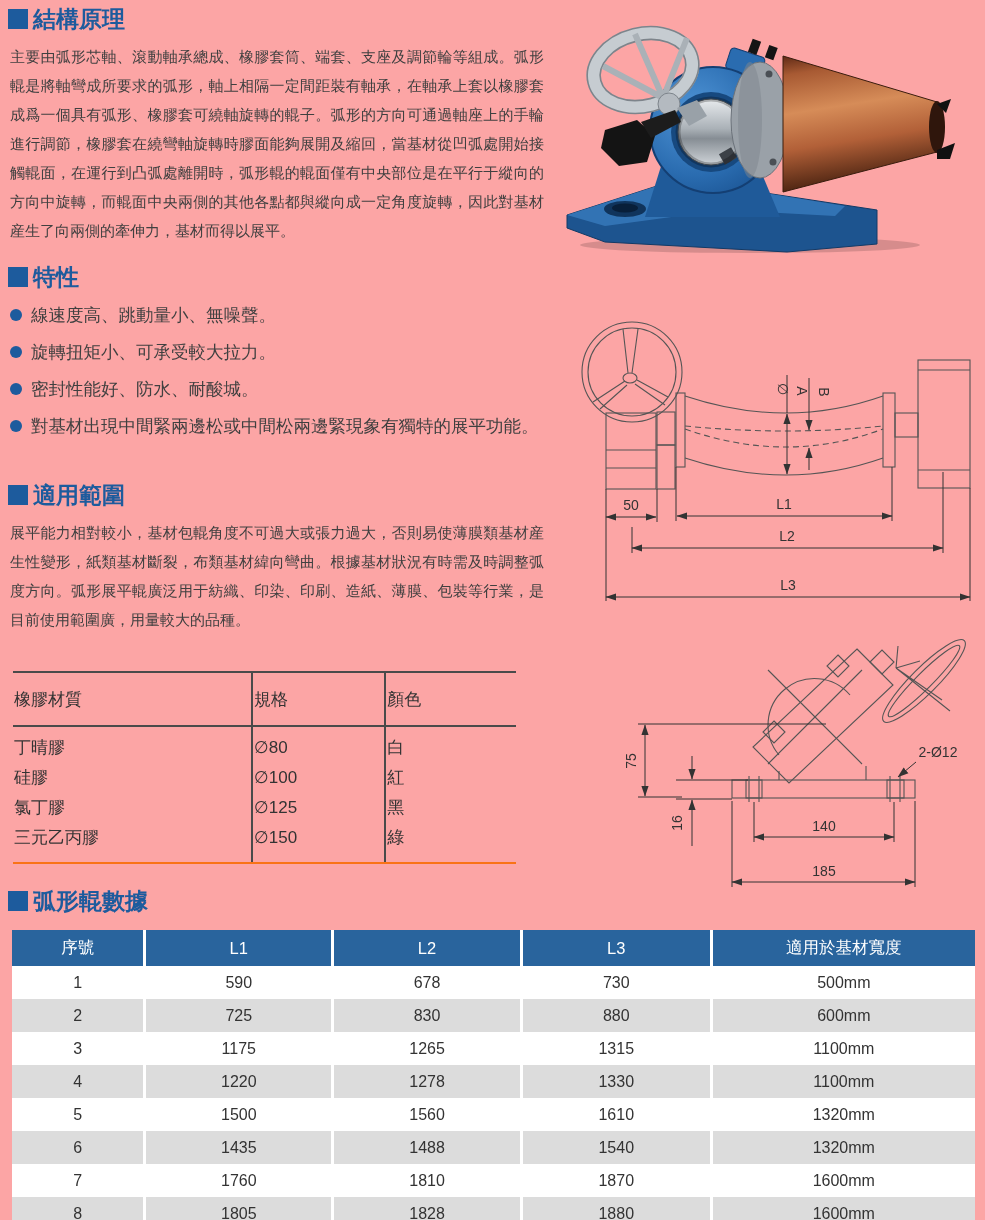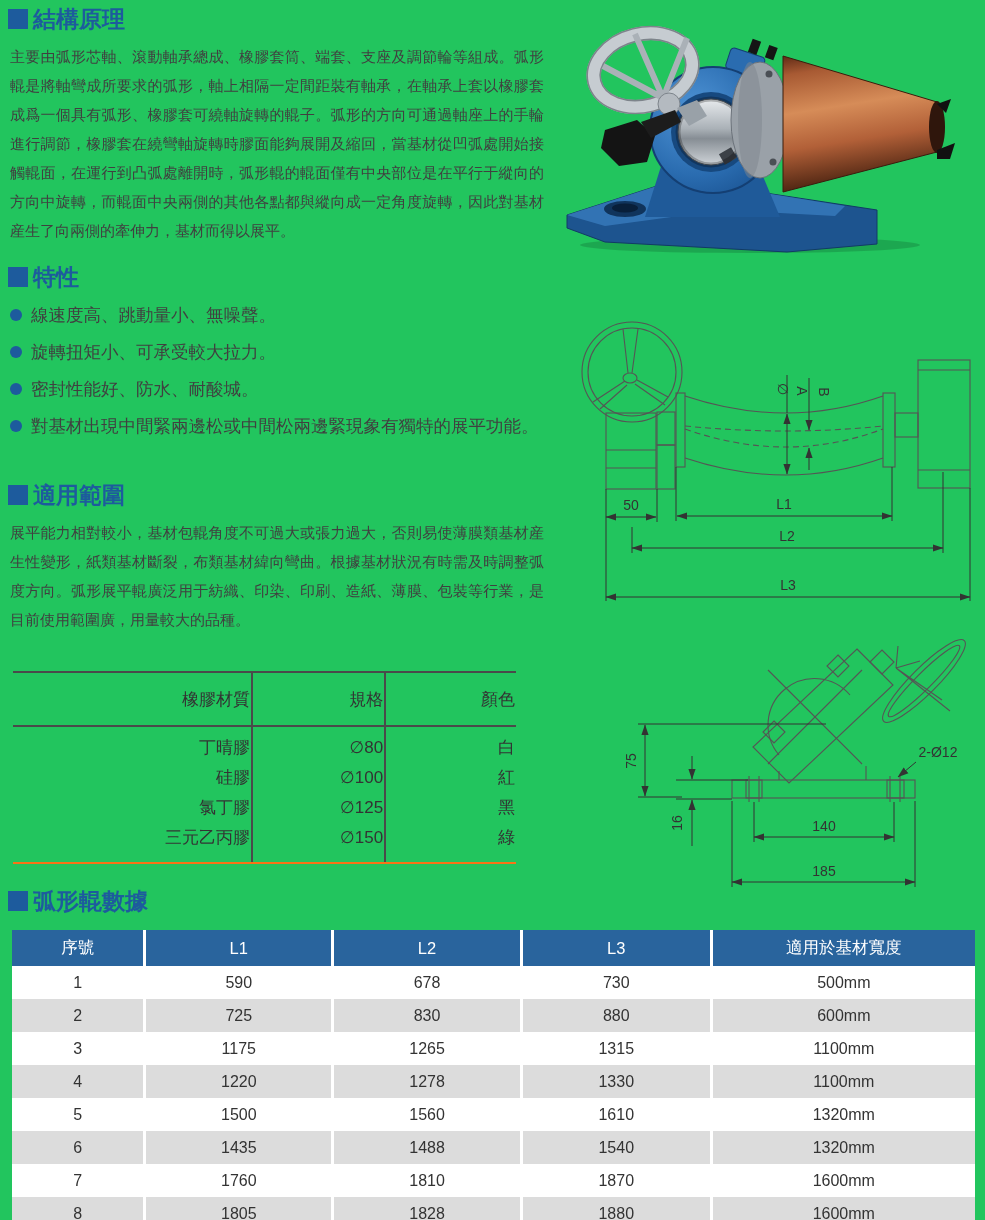--- a/index.html
+++ b/index.html
@@ -1,32 +1,32 @@
 <!DOCTYPE html>
 <html><head>
 <meta charset="utf-8">
 <style>
   html,body{margin:0;padding:0;background:#ffffff;}
-  .page{position:relative;width:985px;height:1220px;background:#22c55e;overflow:hidden;
+  .page{position:relative;width:985px;height:1220px;background:#fca5a5;overflow:hidden;
         font-family:"Liberation Sans","DejaVu Sans",sans-serif;color:#3f3f3f;}
   .sec-title{position:absolute;display:flex;align-items:center;gap:5px;
              font-size:23px;font-weight:bold;color:#1d5b9d;line-height:26px;}
   .sq{width:20px;height:20px;background:#1d5b9d;display:inline-block;flex:none;}
   .para{position:absolute;left:10px;width:534px;margin:0;font-size:15px;line-height:29px;
         text-align:justify;color:#404040;}
   .features{position:absolute;left:10px;list-style:none;margin:0;padding:0;}
   .features li{display:flex;align-items:center;gap:9px;height:37px;font-size:17.5px;color:#404040;}
   .dot{width:12px;height:12px;border-radius:50%;background:#1d5b9d;flex:none;}
   .photo{position:absolute;left:545px;top:12px;width:440px;height:245px;}
   .draw1{position:absolute;left:540px;top:290px;width:445px;height:340px;}
   .draw2{position:absolute;left:598px;top:620px;width:390px;height:285px;}
   svg text{font-family:"Liberation Sans","DejaVu Sans",sans-serif;font-size:14px;fill:#333;}
   
   .mat-table{position:absolute;left:13px;top:671px;width:503px;border-collapse:collapse;
-             font-size:17px;color:#333;text-align:right;table-layout:fixed;}
+             font-size:17px;color:#333;text-align:left;table-layout:fixed;}
   .mat-table thead th{border-top:2px solid #4a4a4a;border-bottom:2px solid #4a4a4a;
              height:50px;font-weight:normal;}
   .mat-table tbody td{height:28px;line-height:28px;font-weight:normal;}
   .mat-table tbody tr:first-child td{padding-top:7px;}
   .mat-table tbody tr:last-child td{border-bottom:2px solid #f97316;padding-bottom:10px;}
   .mat-table th:nth-child(2),.mat-table td:nth-child(2),
   .mat-table th:nth-child(3),.mat-table td:nth-child(3){border-left:2px solid #4a4a4a;}
   
   .data-table{position:absolute;left:12px;top:930px;width:963px;border-collapse:collapse;
               text-align:center;font-size:16px;color:#333;table-layout:fixed;}

